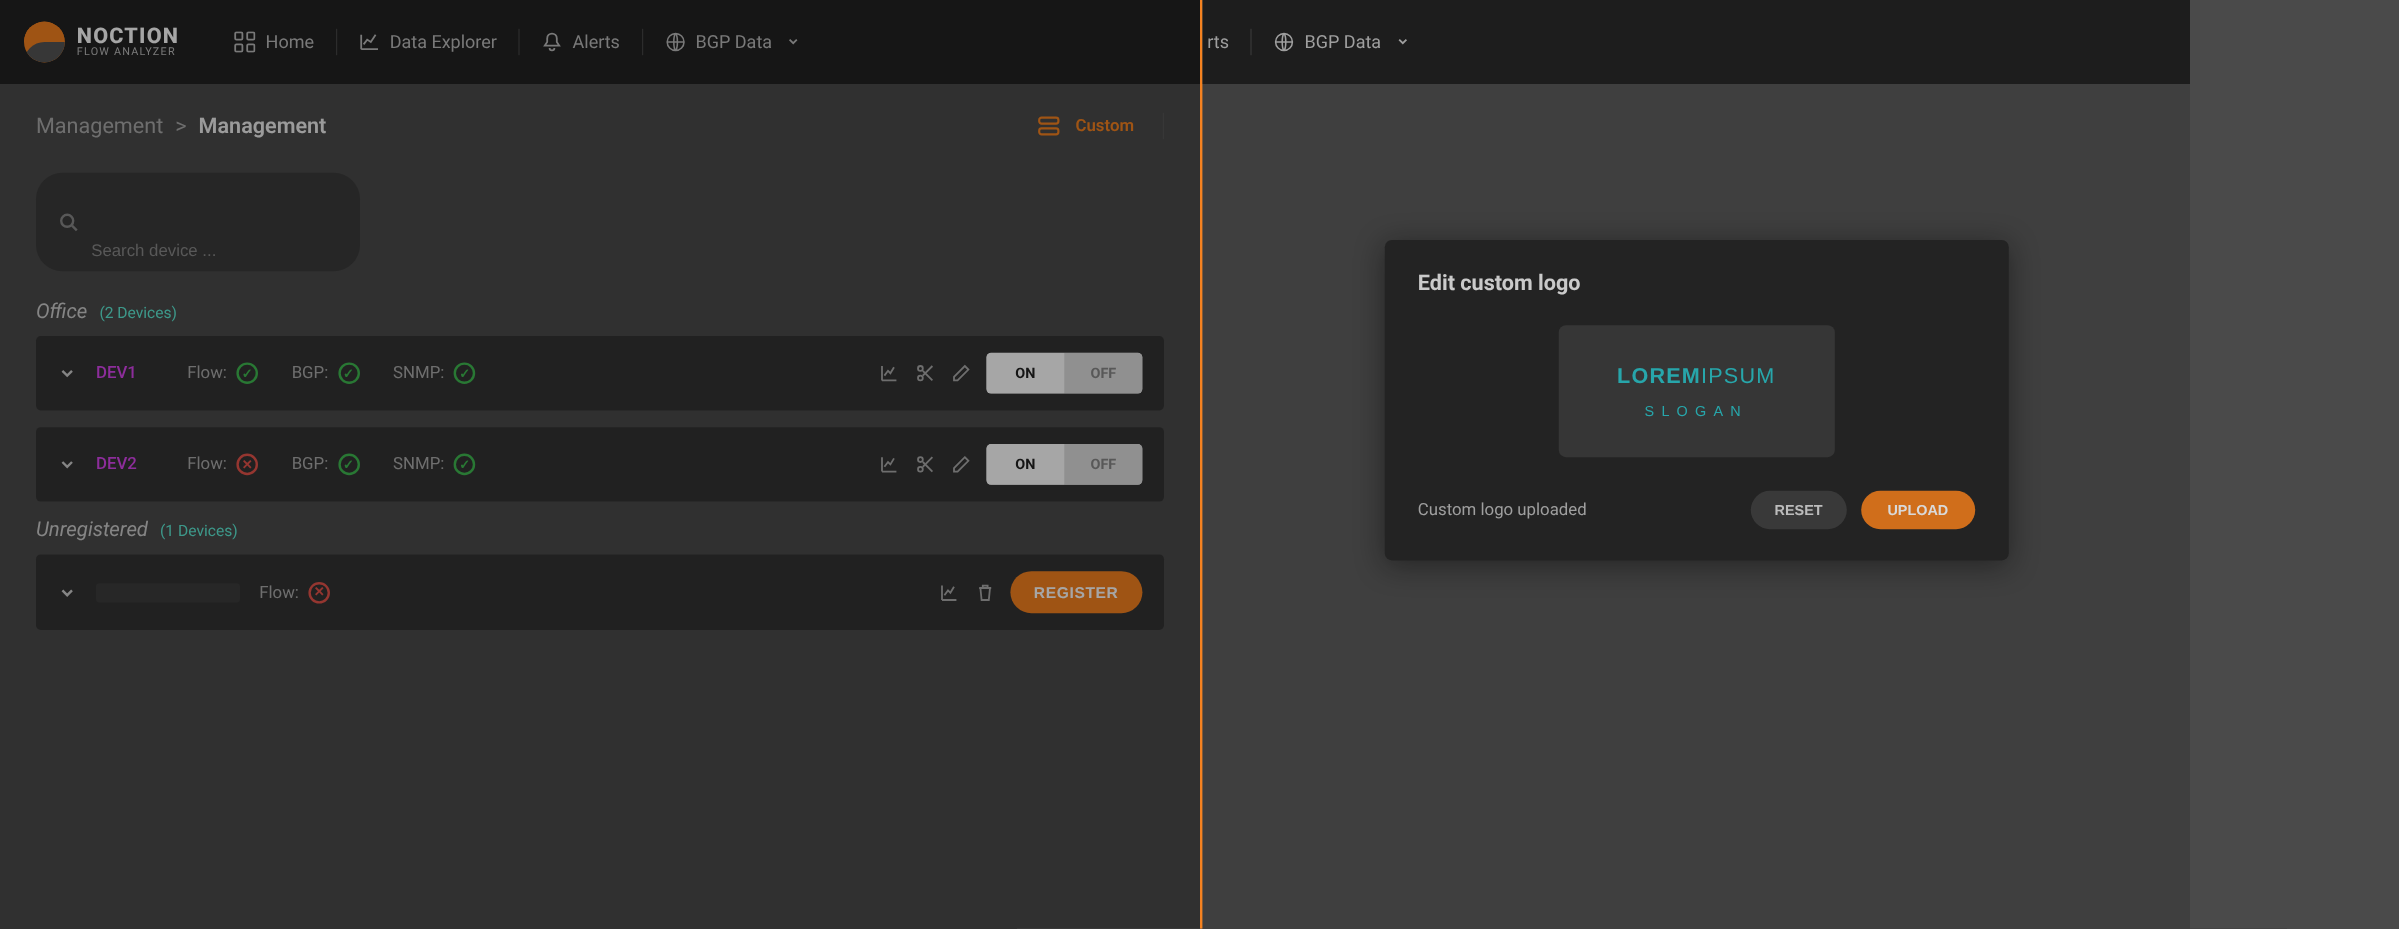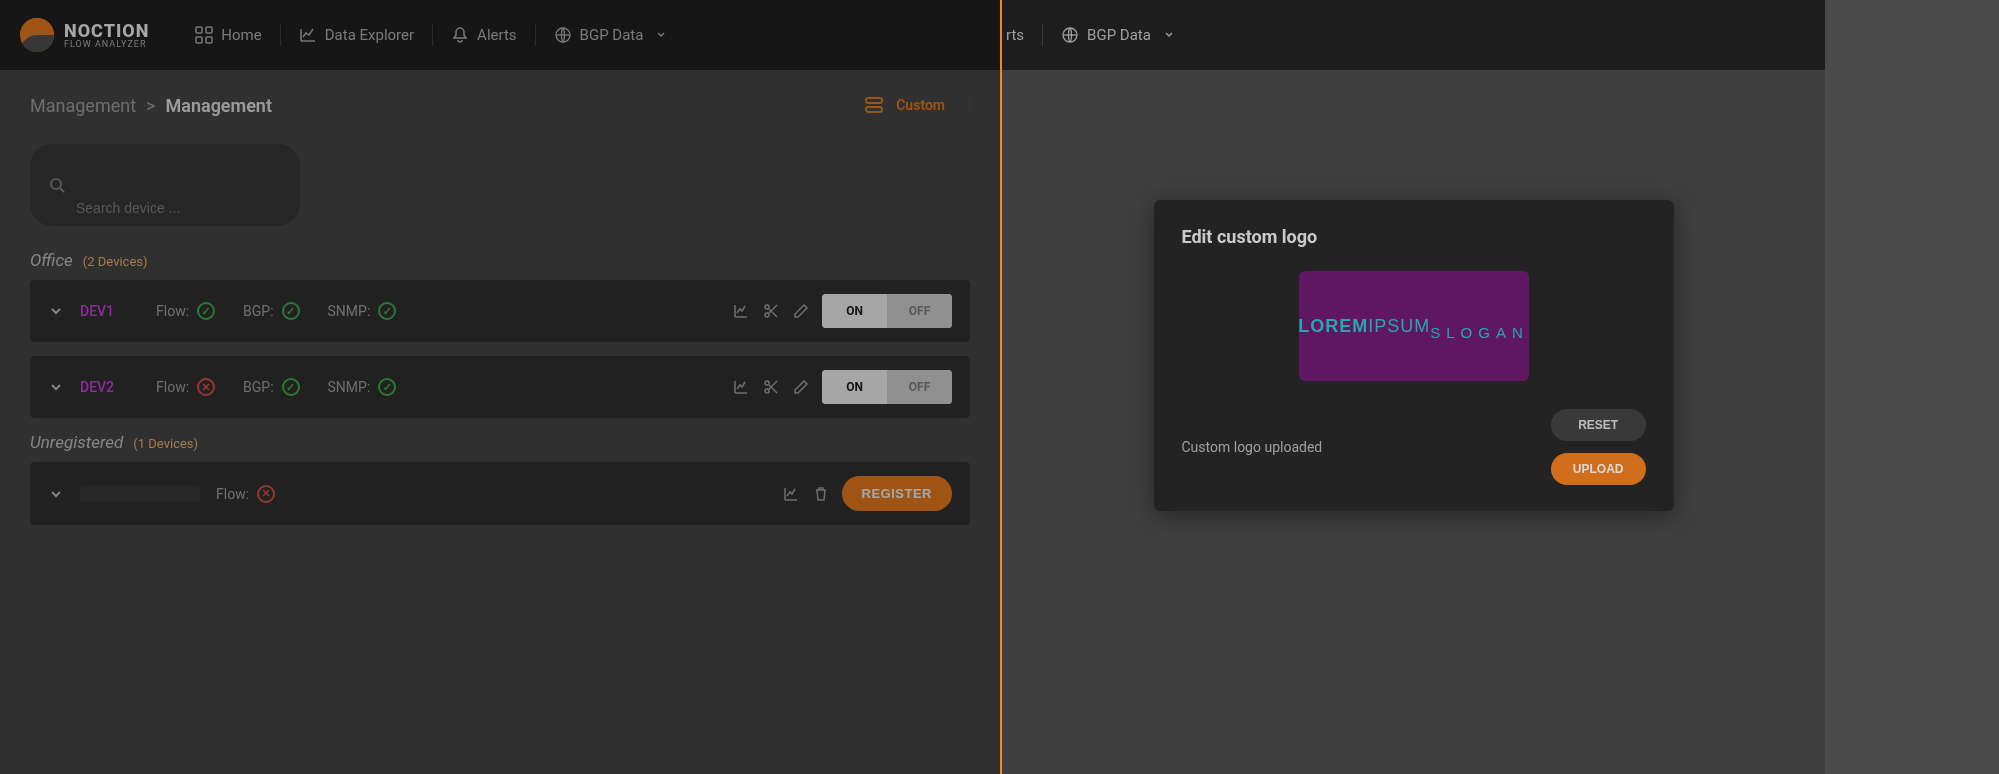--- a/index.html
+++ b/index.html
@@ -106,21 +106,21 @@
   .search input {
     background: transparent; border: none; outline: none;
     color: #ccc; font-size: 14px; flex: 1; margin-top: 46px;
   }
   .search input::placeholder { color: #888; }
   .group-header {
     display: flex; align-items: baseline; gap: 10px;
     margin: 14px 0 10px 0;
   }
   .group-header .name { color: #ccc; font-size: 17px; font-style: italic; }
-  .group-header .count { color: #fdba74; font-size: 13px; }
+  .group-header .count { color: #5eead4; font-size: 13px; }
   .device-row {
     background: #343434;
     border-radius: 4px;
     padding: 14px 18px;
     display: flex; align-items: center;
     margin-bottom: 14px;
     gap: 16px;
   }
   .chev { width: 16px; height: 16px; display:inline-flex; align-items:center; justify-content:center; cursor:pointer; }
   .dev-name { color: #d946ef; font-weight: 500; min-width: 60px; }
@@ -165,34 +165,34 @@
     top: 200px; left: 50%; transform: translateX(-50%);
     width: 520px;
     background: #2a2a2a;
     border-radius: 6px;
     padding: 26px 28px;
     box-shadow: 0 4px 24px rgba(0,0,0,0.4);
   }
   .modal h2 { color: #eee; font-size: 18px; font-weight: 700; margin-bottom: 24px; }
   .logo-preview {
     width: 230px; height: 110px;
-    background: #701a75;
+    background: #404040;
     border-radius: 6px;
     margin: 0 auto 28px auto;
-    display: flex; flex-direction: row; align-items: center; justify-content: center;
+    display: flex; flex-direction: column; align-items: center; justify-content: center;
     font-family: Arial, sans-serif;
   }
   .logo-preview .l1 { color: #2ec4c9; font-weight: 700; letter-spacing: 1px; font-size: 18px; }
   .logo-preview .l1 .thin { font-weight: 300; }
-  .logo-preview .l2 { color: #2ec4c9; font-size: 15px; letter-spacing: 6px; margin-top: 12px; }
+  .logo-preview .l2 { color: #2ec4c9; font-size: 12px; letter-spacing: 6px; margin-top: 12px; }
   .modal-footer {
     display: flex; align-items: center; justify-content: space-between;
   }
   .modal-footer .msg { color: #bbb; font-size: 14px; }
-  .modal-footer .btns { display: flex; gap: 12px; flex-direction: column; }
+  .modal-footer .btns { display: flex; gap: 12px; }
   .btn-reset {
     background: #444; color: #ddd; border: none;
     border-radius: 18px; padding: 9px 20px;
     font-size: 12px; font-weight: 700; cursor: pointer;
   }
   .btn-upload {
     background: #f58220; color: #fff; border: none;
     border-radius: 18px; padding: 9px 22px;
     font-size: 12px; font-weight: 700; cursor: pointer;
   }

